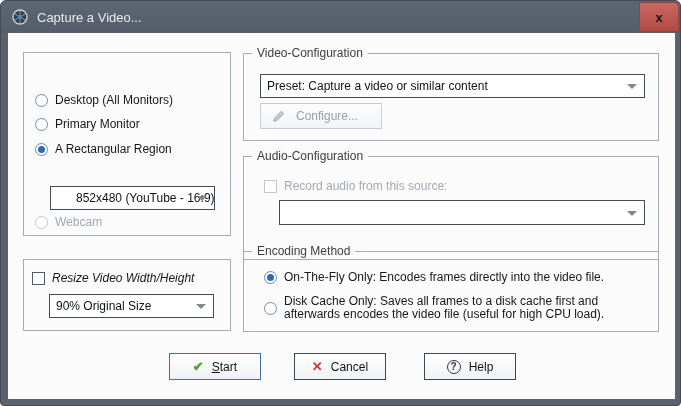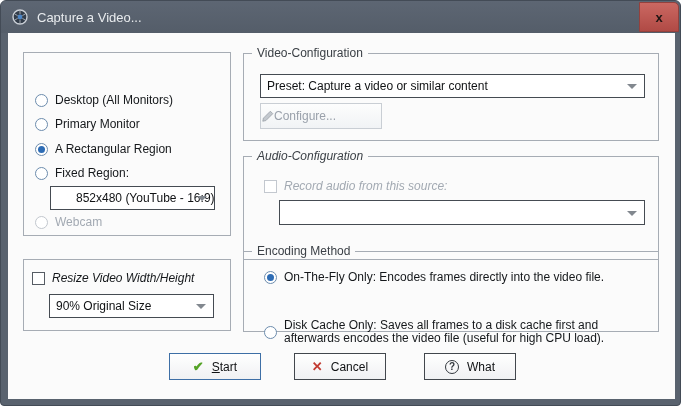--- a/index.html
+++ b/index.html
@@ -52,23 +52,23 @@
     border-left:5px solid transparent;border-right:5px solid transparent;
     border-top:5px solid #82888f;
   }
   .btn{
     position:absolute;display:flex;align-items:center;justify-content:center;gap:8px;
     background:linear-gradient(#ffffff,#f0f1f3);border:1px solid #42474d;
     font-size:12px;color:#101214;height:27px;width:92px;box-sizing:border-box;cursor:default;
   }
   .btn.primary{border-color:#3e6fa6;}
   .btn-configure{
-    position:absolute;display:flex;align-items:center;gap:0;
+    position:absolute;display:flex;align-items:center;gap:11px;
     background:linear-gradient(#fdfdfd,#f1f3f5);border:1px solid #c9ced4;
-    font-size:12px;color:#9aa1ab;box-sizing:border-box;
+    font-size:12px;color:#9aa1ab;padding-left:11px;box-sizing:border-box;
   }
   .check-glyph{color:#55a327;font-size:13px;font-weight:bold;line-height:1;}
   .x-glyph{color:#c23b32;font-size:13px;font-weight:bold;line-height:1;}
   .help-circle{
     width:14px;height:14px;border-radius:50%;border:1px solid #33383e;
     display:flex;align-items:center;justify-content:center;
     font-size:10px;font-weight:bold;color:#33383e;flex:none;box-sizing:border-box;
   }
   .accel{text-decoration:underline;}
   .wrap-label{white-space:normal;line-height:13px;width:372px;}
@@ -106,24 +106,20 @@
         <span>Desktop (All Monitors)</span>
       </div>
       <div class="ctl-row" style="left:11px;top:63px;">
         <span class="radio"></span>
         <span>Primary Monitor</span>
       </div>
       <div class="ctl-row" style="left:11px;top:88px;">
         <span class="radio selected"></span>
         <span>A Rectangular Region</span>
       </div>
-      <div class="ctl-row" style="left:11px;top:112px;">
-        <span class="radio"></span>
-        <span>Fixed Region:</span>
-      </div>
 
       <div class="dropdown" style="left:26px;top:133px;width:165px;height:24px;padding-left:25px;">
         <span>852x480 (YouTube - 16:9)</span>
         <span class="arrow"></span>
       </div>
 
       <div class="ctl-row" style="left:11px;top:161px;">
         <span class="radio disabled"></span>
         <span class="disabled-text">Webcam</span>
       </div>
@@ -147,51 +143,51 @@
         <span class="arrow"></span>
       </div>
       <div class="btn-configure" style="left:16px;top:49px;width:122px;height:26px;">
         <svg width="13" height="13" viewBox="0 0 16 16">
           <path d="M11.5 1.5 L14.5 4.5 L6 13 L2.2 13.8 L3 10 Z" fill="#c3c8ce" stroke="#9aa0a8" stroke-width="1"></path>
         </svg>
         <span>Configure...</span>
       </div>
     </div>
 
-    <div class="group" style="left:235px;top:123px;width:416px;height:104px;font-style:italic;">
+    <div class="group" style="left:235px;top:123px;width:416px;height:104px;">
       <span class="group-label">Audio-Configuration</span>
       <div class="ctl-row" style="left:20px;top:21px;">
         <span class="checkbox disabled"></span>
         <span class="disabled-text">Record audio from this source:</span>
       </div>
       <div class="dropdown" style="left:35px;top:43px;width:366px;height:25px;">
         <span></span>
         <span class="arrow"></span>
       </div>
     </div>
 
     <div class="group" style="left:235px;top:218px;width:416px;height:81px;">
       <span class="group-label">Encoding Method</span>
       <div class="ctl-row" style="left:20px;top:17px;">
         <span class="radio selected"></span>
         <span>On-The-Fly Only: Encodes frames directly into the video file.</span>
       </div>
-      <div class="ctl-row" style="left:20px;top:42px;height:28px;margin-top:24px;">
+      <div class="ctl-row" style="left:20px;top:42px;height:28px;">
         <span class="radio"></span>
         <span class="wrap-label">Disk Cache Only: Saves all frames to a disk cache first and afterwards encodes the video file (useful for high CPU load).</span>
       </div>
     </div>
 
     <div class="btn primary" style="left:161px;top:320px;">
       <span class="check-glyph">✔</span>
       <span><span class="accel">S</span><span>tart</span></span>
     </div>
     <div class="btn" style="left:286px;top:320px;">
       <span class="x-glyph">✕</span>
       <span>Cancel</span>
     </div>
     <div class="btn" style="left:416px;top:320px;">
       <span class="help-circle">?</span>
-      <span>What</span>
+      <span>Help</span>
     </div>
 
   </div>
 </div>
 
 </body></html>

